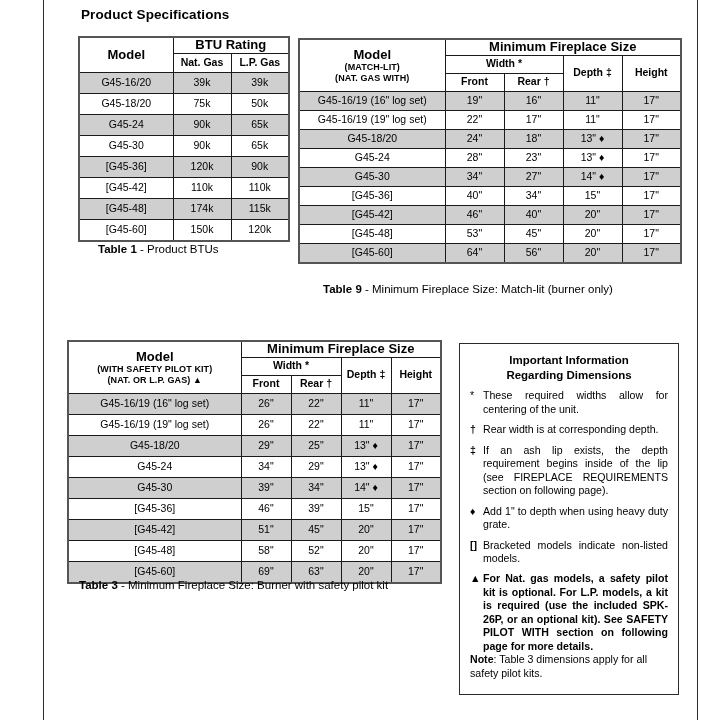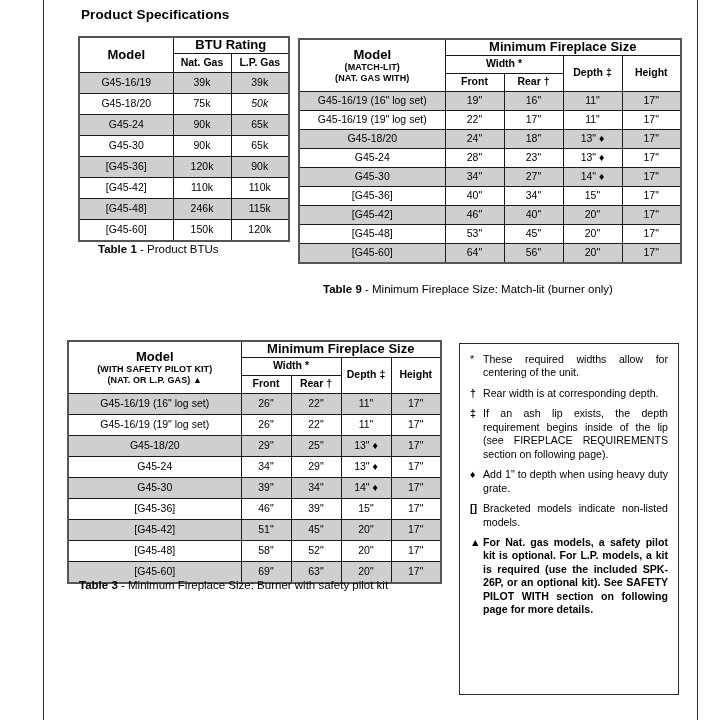--- a/index.html
+++ b/index.html
@@ -139,28 +139,28 @@
         <th rowspan="2" class="hdr-lg" style="height:21px">Model</th>
         <th colspan="2" class="hdr-lg">BTU Rating</th>
       </tr>
       <tr>
         <th class="hdr-sm" style="height:18px">Nat. Gas</th>
         <th class="hdr-sm">L.P. Gas</th>
       </tr>
     </thead>
     <tbody id="t1-body">
         <tr class="shade">
-          <td class="cell shade" style="height: 20px;">G45-16/19</td>
+          <td class="cell shade" style="height: 20px;">G45-16/20</td>
           <td class="cell shade" style="height: 20px;">39k</td>
           <td class="cell shade" style="height: 20px;">39k</td>
         </tr>
         <tr>
           <td class="cell" style="height: 20px;">G45-18/20</td>
           <td class="cell" style="height: 20px;">75k</td>
-          <td class="cell" style="height: 20px; font-style: italic;">50k</td>
+          <td class="cell" style="height: 20px;">50k</td>
         </tr>
         <tr class="shade">
           <td class="cell shade" style="height: 20px;">G45-24</td>
           <td class="cell shade" style="height: 20px;">90k</td>
           <td class="cell shade" style="height: 20px;">65k</td>
         </tr>
         <tr>
           <td class="cell" style="height: 20px;">G45-30</td>
           <td class="cell" style="height: 20px;">90k</td>
           <td class="cell" style="height: 20px;">65k</td>
@@ -170,21 +170,21 @@
           <td class="cell shade" style="height: 20px;">120k</td>
           <td class="cell shade" style="height: 20px;">90k</td>
         </tr>
         <tr>
           <td class="cell" style="height: 20px;">[G45-42]</td>
           <td class="cell" style="height: 20px;">110k</td>
           <td class="cell" style="height: 20px;">110k</td>
         </tr>
         <tr class="shade">
           <td class="cell shade" style="height: 20px;">[G45-48]</td>
-          <td class="cell shade" style="height: 20px;">246k</td>
+          <td class="cell shade" style="height: 20px;">174k</td>
           <td class="cell shade" style="height: 20px;">115k</td>
         </tr>
         <tr>
           <td class="cell" style="height: 20px;">[G45-60]</td>
           <td class="cell" style="height: 20px;">150k</td>
           <td class="cell" style="height: 20px;">120k</td>
         </tr>
       </tbody>
   </table>
 </div>
@@ -384,20 +384,24 @@
           <td class="cell shade" style="height: 20px;">17"</td>
         </tr>
       </tbody>
   </table>
 </div>
 <div class="caption" style="left:79px; top:579px;">
   <b>Table 3</b><span> - Minimum Fireplace Size: Burner with safety pilot kit</span>
 </div>
 
 <div class="infobox">
+  <h3>
+    <span>Important Information</span><br>
+    <span>Regarding Dimensions</span>
+  </h3>
   <div id="notes-host">
       <div class="note-row">
         <div class="note-mark thin">*</div>
         <div class="note-body">These required widths allow for centering of the unit.</div>
       </div>
       <div class="note-row">
         <div class="note-mark">†</div>
         <div class="note-body">Rear width is at corresponding depth.</div>
       </div>
       <div class="note-row">
@@ -410,13 +414,16 @@
       </div>
       <div class="note-row">
         <div class="note-mark">[]</div>
         <div class="note-body">Bracketed models indicate non-listed models.</div>
       </div>
       <div class="note-row bold">
         <div class="note-mark">▲</div>
         <div class="note-body">For Nat. gas models, a safety pilot kit is optional. For L.P. models, a kit is required (use the included SPK-26P, or an optional kit). See SAFETY PILOT WITH section on following page for more details.</div>
       </div>
     </div>
+  <div class="note-row nomark">
+    <div class="note-body"><span class="lead">Note</span><span>: Table 3 dimensions apply for all safety pilot kits.</span></div>
+  </div>
 </div>
 
 </body></html>

